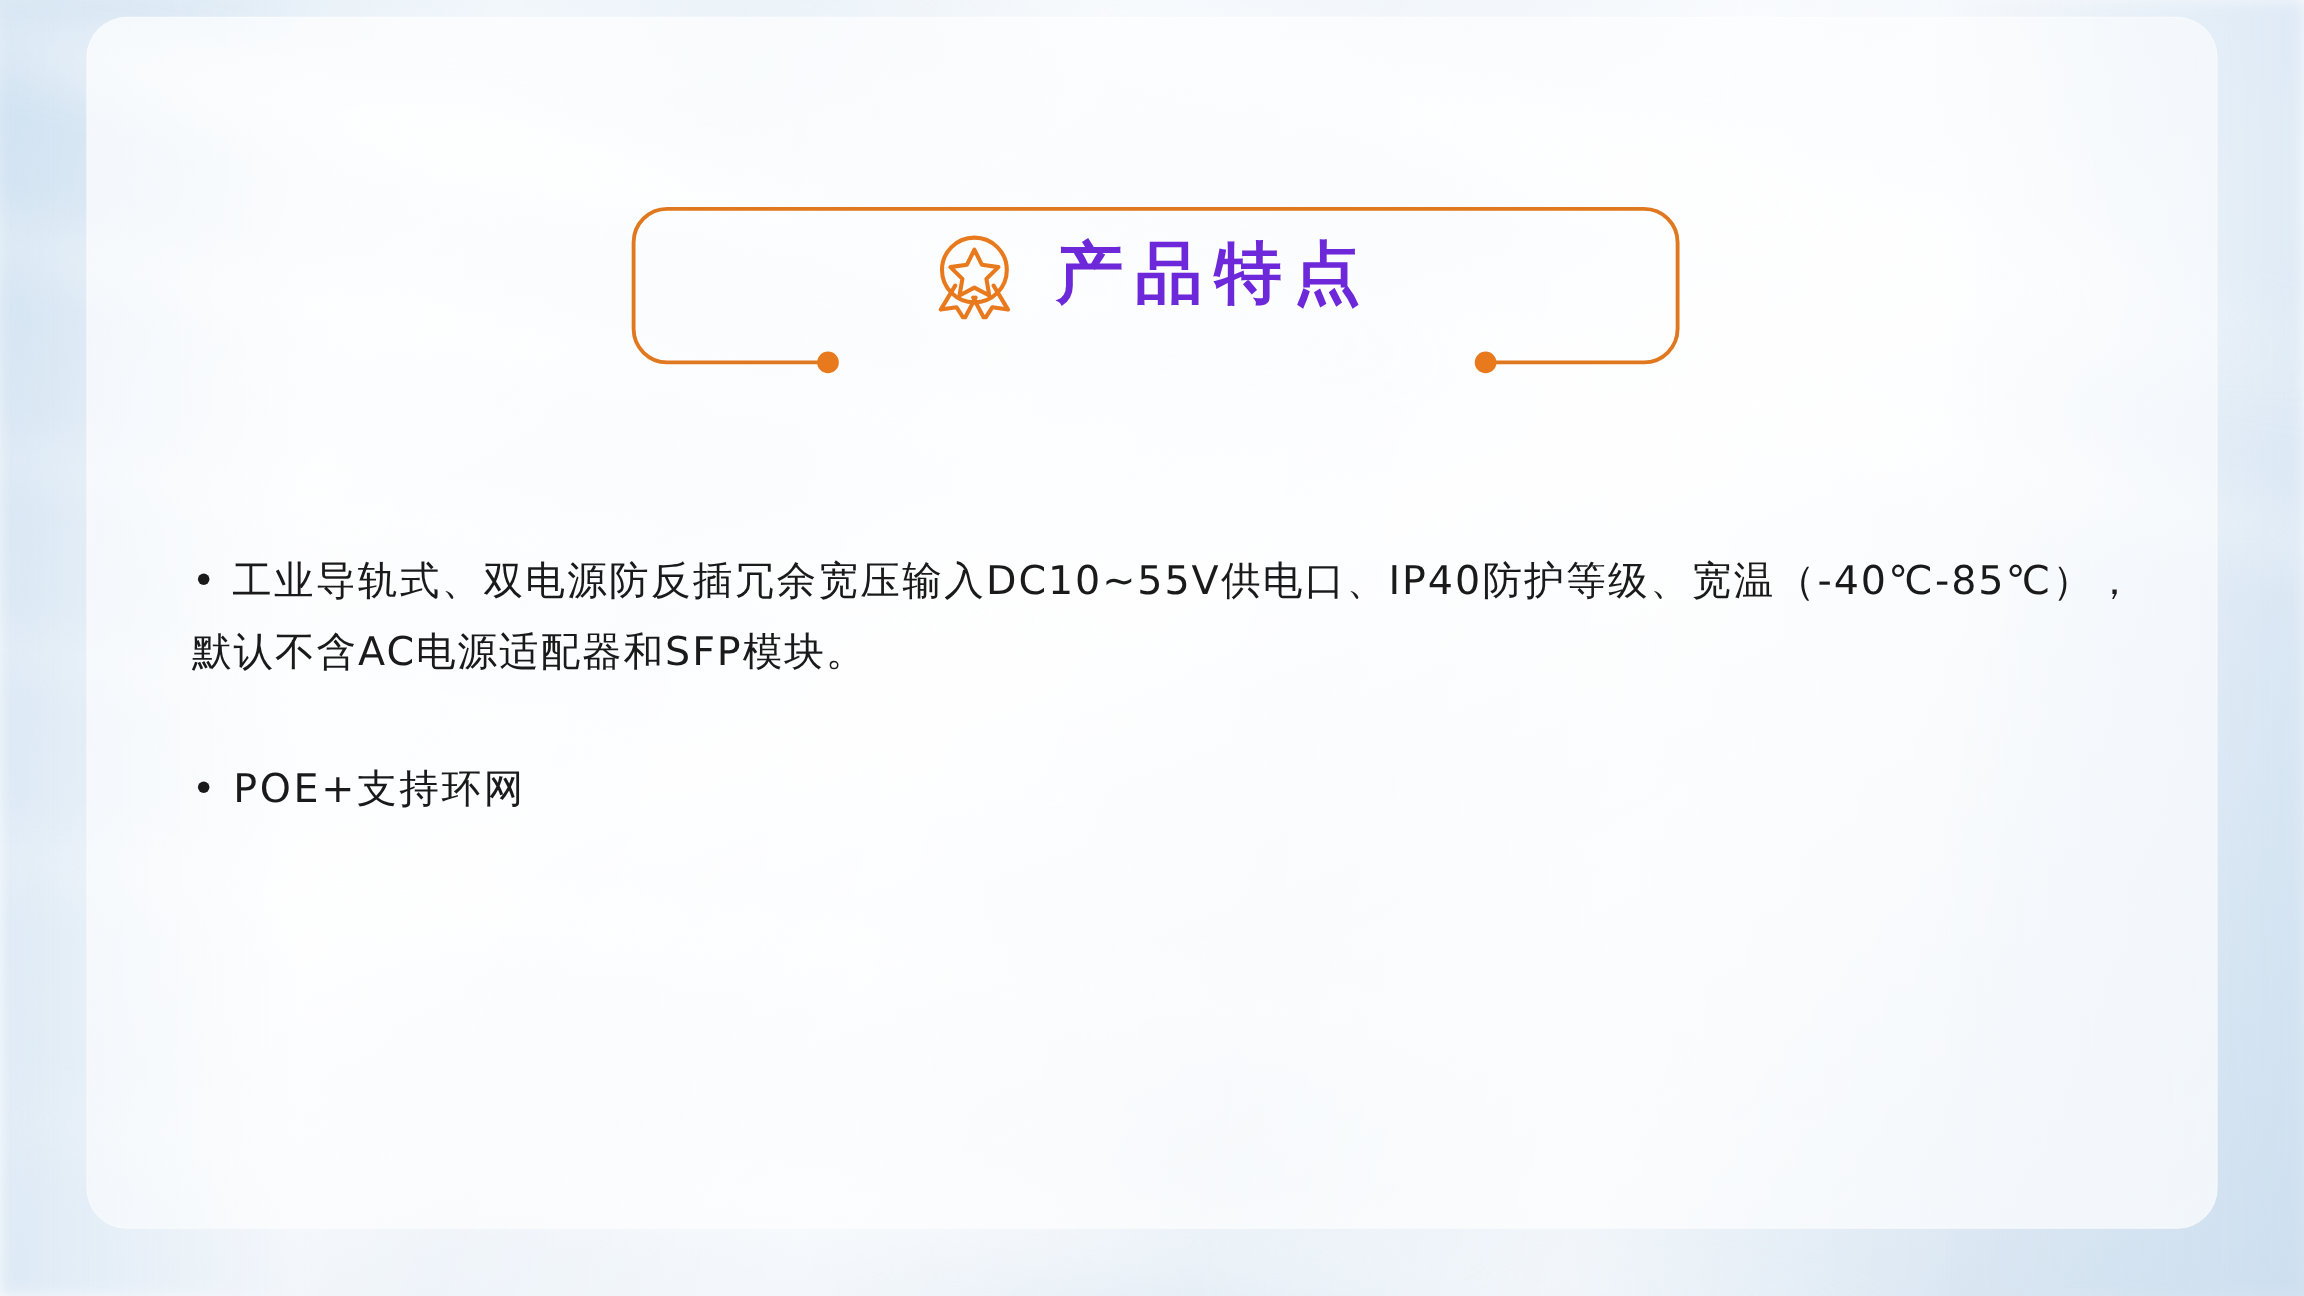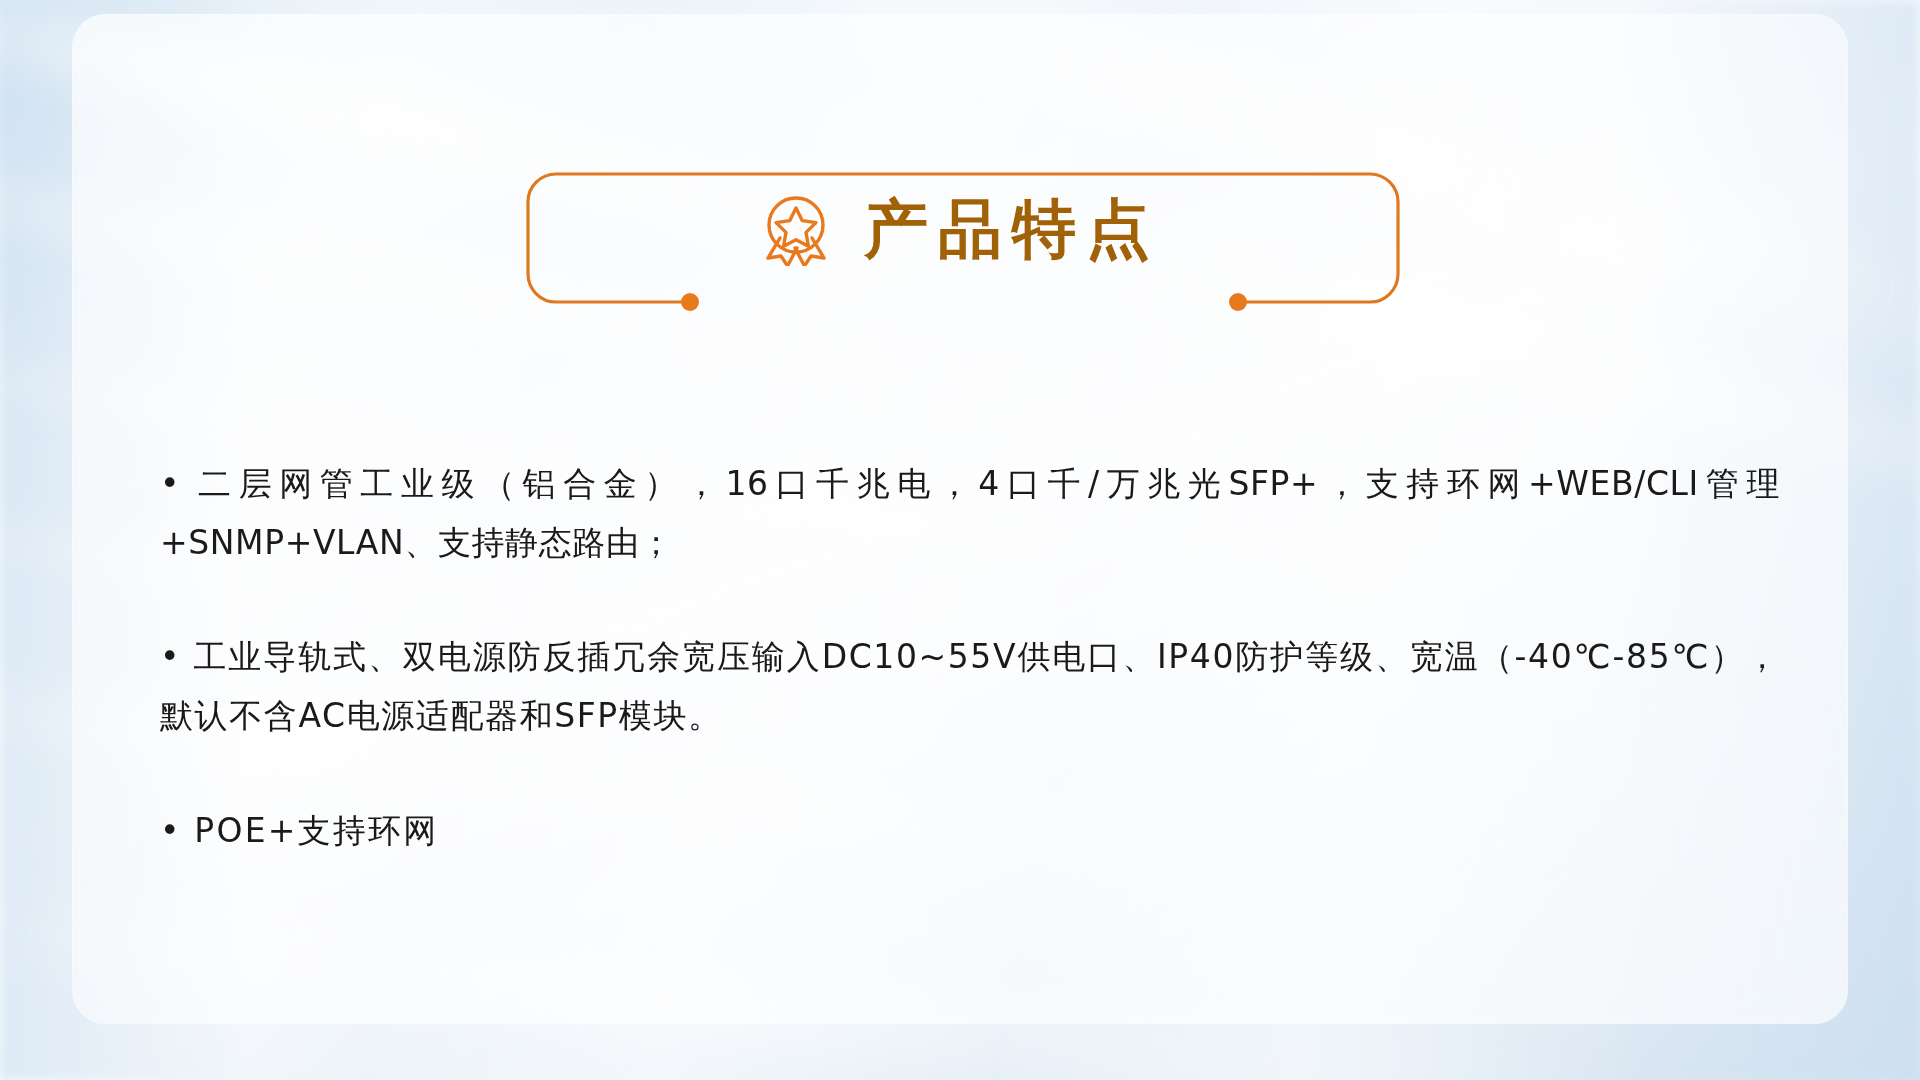--- a/index.html
+++ b/index.html
@@ -52,22 +52,22 @@
   }
   
   .title-svg { position:absolute; left:0; top:0; width:1920px; height:170px; }
 
   .title-row {
     position:absolute; left:0; right:0; top:32px;
     display:flex; align-items:center; justify-content:center; gap:22px;
   }
   .badge-icon { width:72px; height:74px; display:block; flex:none; }
   .title-text {
-    color:#a16207;
-    font-size:64px;
+    color:#6d28d9;
+    font-size:56px;
     font-weight:bold;
     letter-spacing:10px;
     text-indent:10px;
     line-height:1;
     white-space:nowrap;
     font-family:"DejaVu Sans","Liberation Sans",sans-serif;
   }
 
   
   .bullets {
@@ -131,16 +131,15 @@
         <path d="M52 46 L64 66 L51 64 L44.5 74 L35 56"></path>
         <circle cx="36" cy="33" r="27"></circle>
         <path d="M36 16 L42.2 28.6 L56 30.6 L46 40.4 L48.4 54.2 L36 47.7 L23.6 54.2 L26 40.4 L16 30.6 L29.8 28.6 Z"></path>
       </g>
     </svg>
     <div class="title-text">产品特点</div>
   </div>
 </div>
 
 <div class="bullets">
-  <p class="bullet b1">• 二层网管工业级（铝合金），16口千兆电，4口千/万兆光SFP+，支持环网+WEB/CLI管理+SNMP+VLAN、支持静态路由；</p>
   <p class="bullet b2">• 工业导轨式、双电源防反插冗余宽压输入DC10~55V供电口、IP40防护等级、宽温（-40℃-85℃），默认不含AC电源适配器和SFP模块。</p>
   <p class="bullet b3">• POE+支持环网</p>
 </div>
 
 </body></html>

